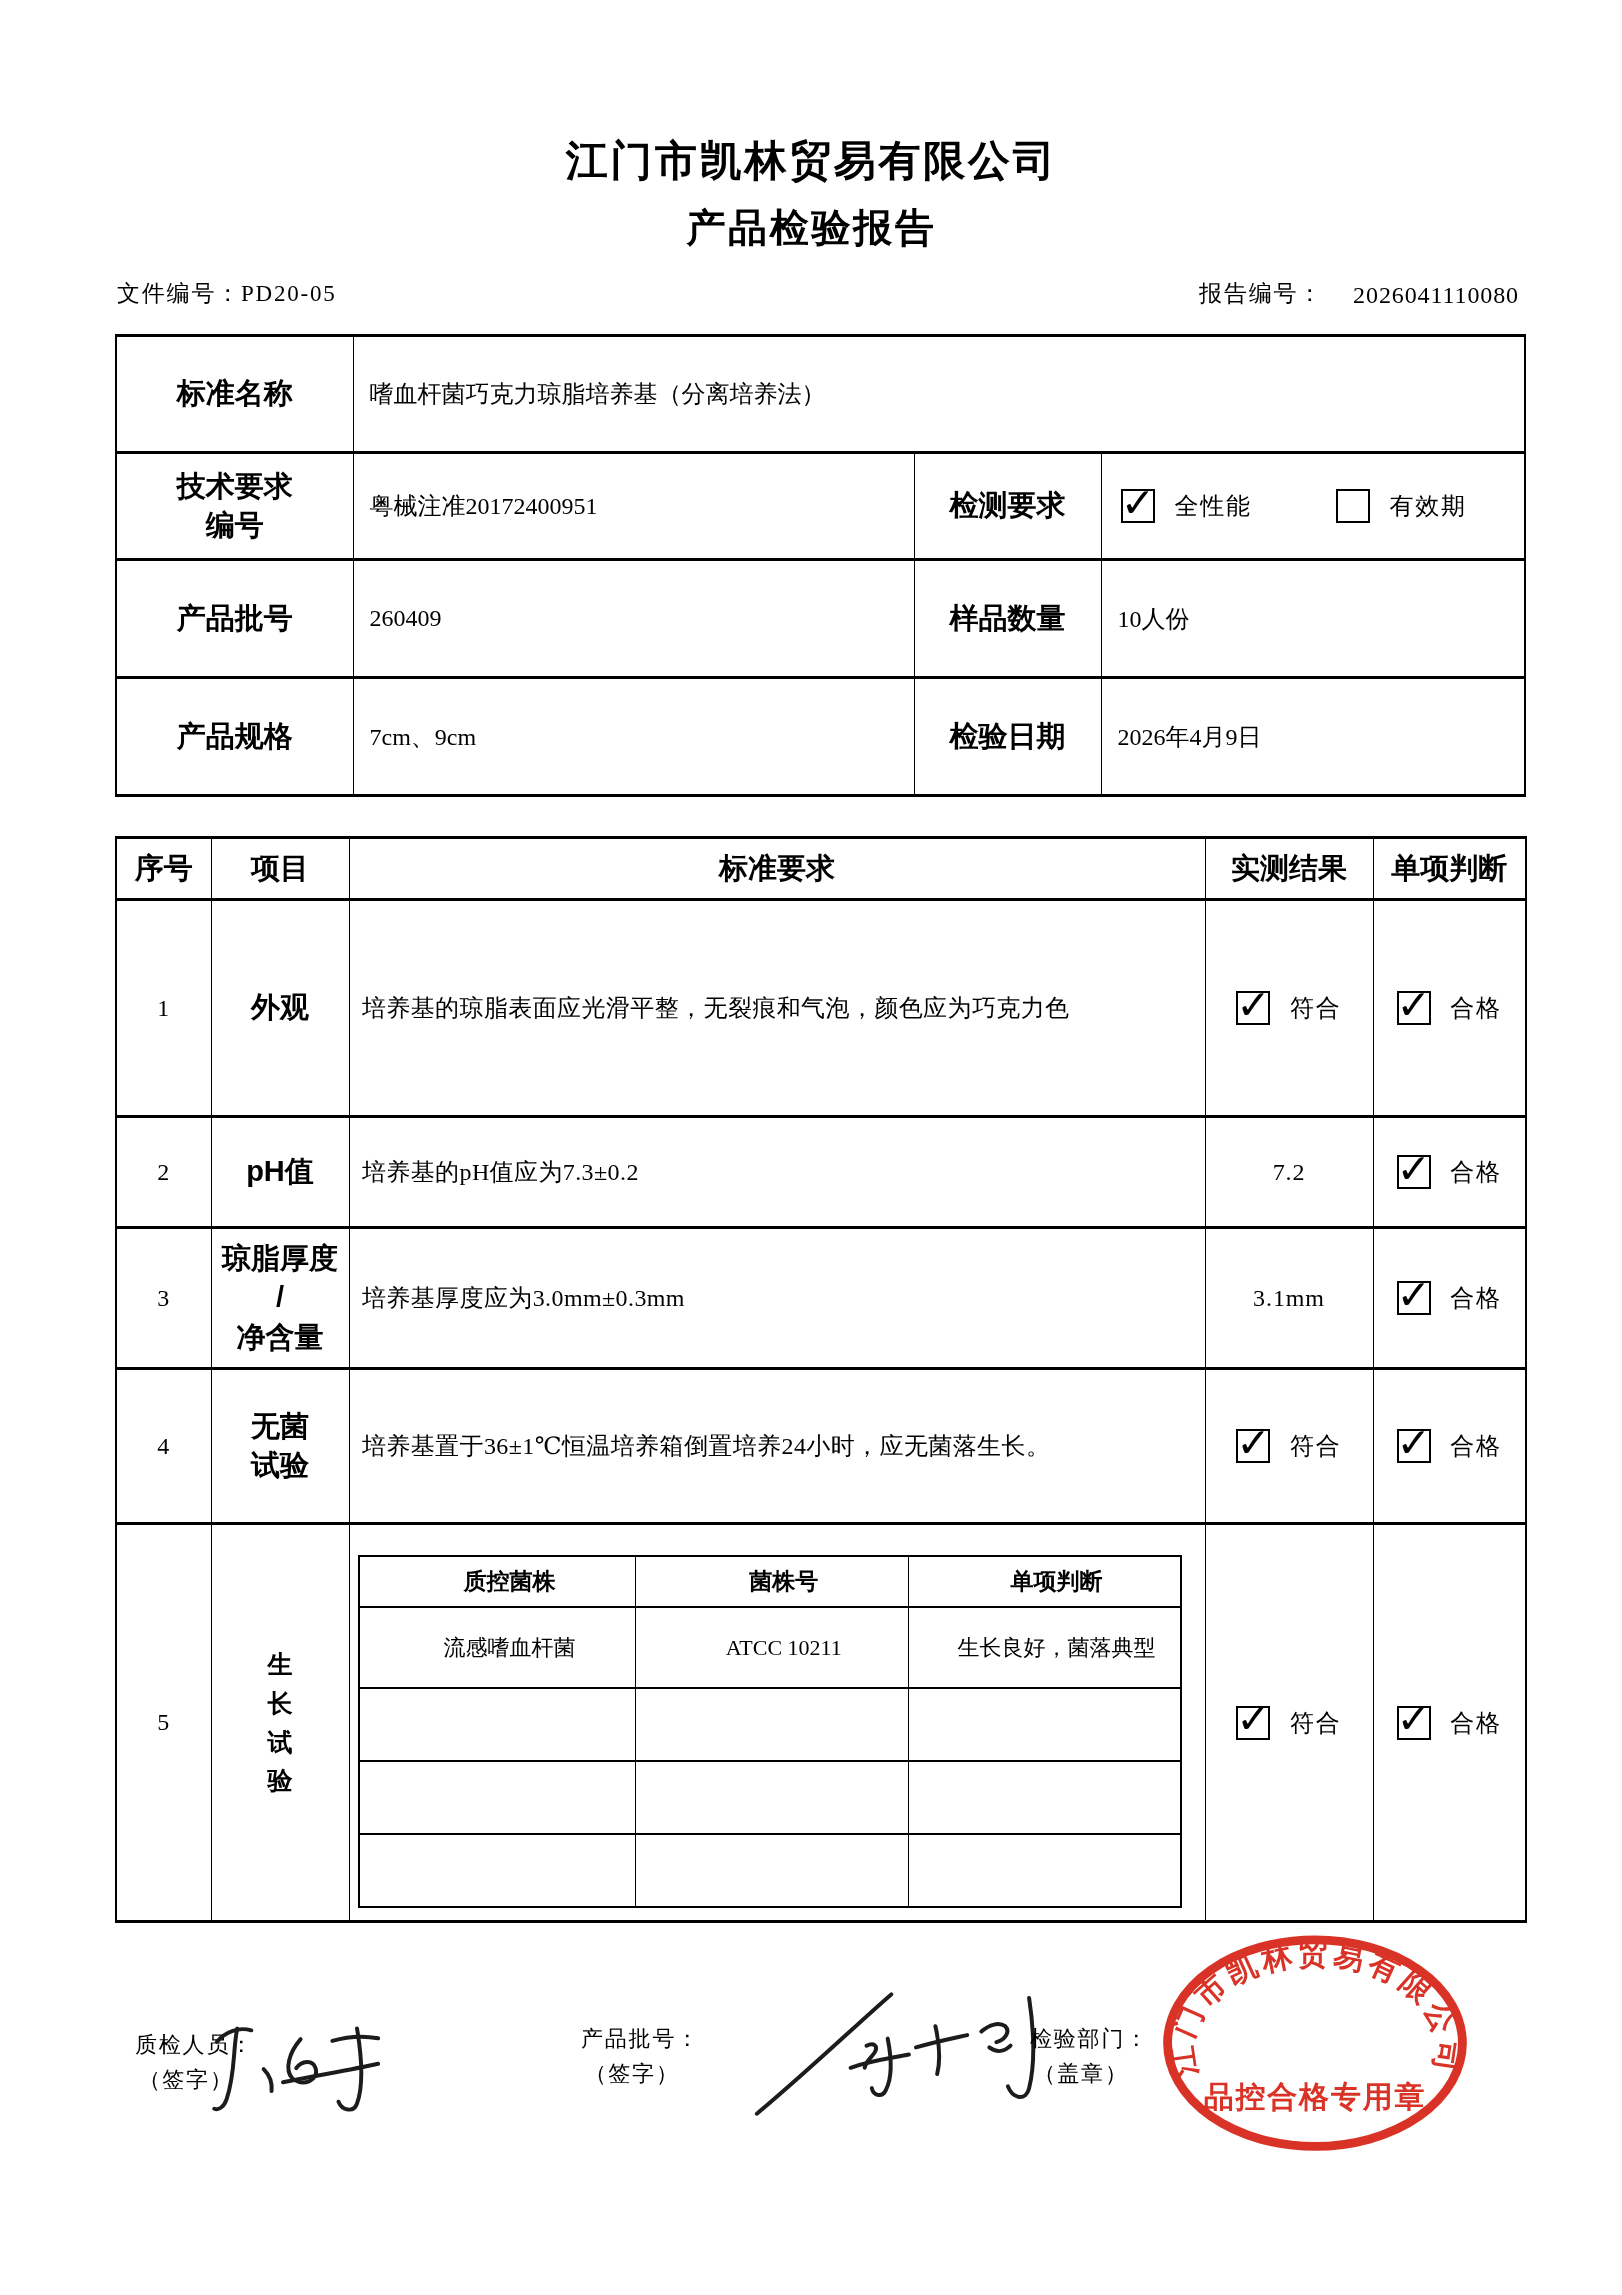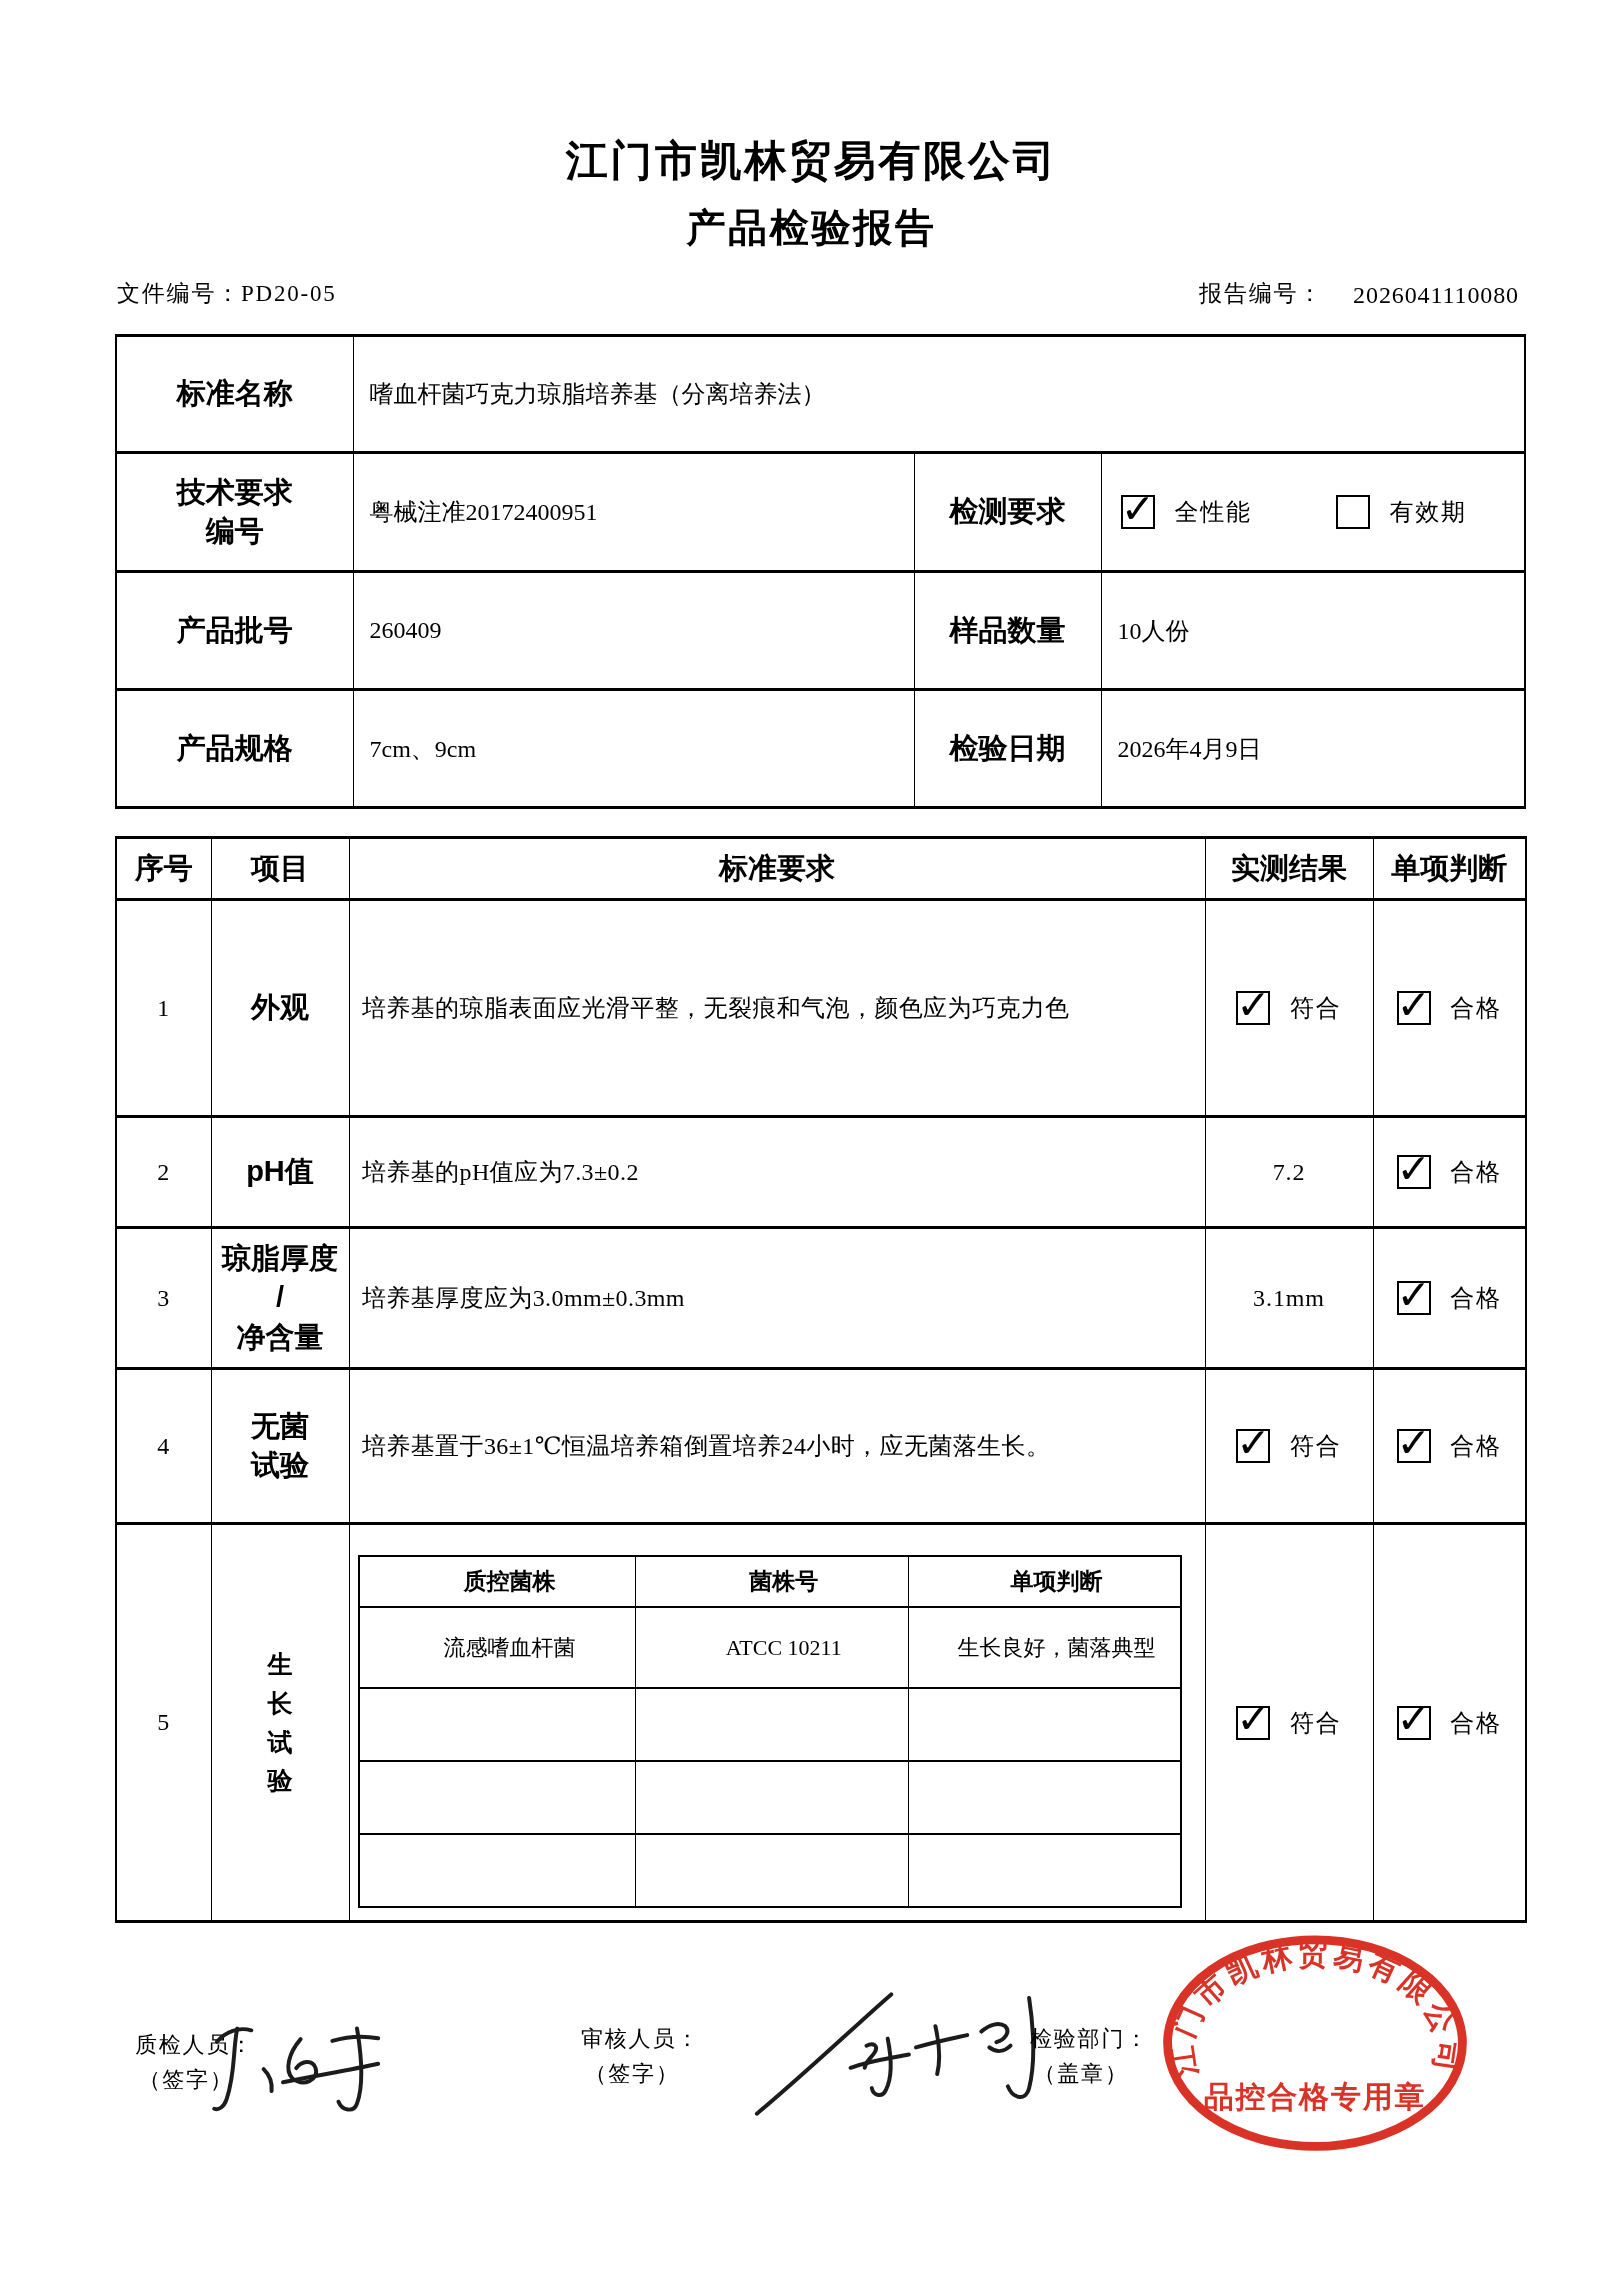--- a/index.html
+++ b/index.html
@@ -77,21 +77,21 @@
         <col style="width:237px">
         <col style="width:561px">
         <col style="width:187px">
         <col style="width:424px">
       </colgroup>
     <tbody>
         <tr style="height:117px;">
       <td class="lbl">标准名称</td>
       <td class="val" colspan="3">嗜血杆菌巧克力琼脂培养基（分离培养法）</td>
     </tr>
-    <tr style="height:119px;">
+    <tr style="height:107px;">
       <td class="lbl multi-line">
         <span>技术要求</span>
         <span>编号</span>
       </td>
       <td class="val">粤械注准20172400951</td>
       <td class="lbl">检测要求</td>
       <td class="val">
         <span style="display:inline-flex; align-items:center; gap:84px; padding-left:3.5px;">
           <span class="cb-group">
             <span class="cb">
@@ -297,21 +297,21 @@
     <path d="M13,27 C23,15 38,10 52,14"></path>
     <path d="M66,58 C72,64 76,73 75,83"></path>
     <path d="M108,24 C95,39 89,59 99,69 C111,78 129,71 125,57 C122,47 109,48 103,57"></path>
     <path d="M88,73 C126,65 160,60 196,52"></path>
     <path d="M144,26 C161,21 180,20 196,23"></path>
     <path d="M172,12 C177,42 180,75 172,97 C168,108 155,105 151,95"></path>
   </g>
 </svg>
 
 <div class="sig-label" style="left:581px; top:2021px;">
-  <span>审核人员：</span>
+  <span>产品批号：</span>
   <span class="sub">（签字）</span>
 </div>
 
 <svg class="sig-svg" style="left:725px; top:1990px;" width="336" height="137" viewBox="0 0 380 155">
   <g fill="none" stroke="#1c1c1c" stroke-width="4.5" stroke-linecap="round" stroke-linejoin="round">
     <path d="M188,5 C152,36 98,88 36,140"></path>
     <path d="M142,88 C164,80 188,77 208,73"></path>
     <path d="M160,63 C168,59 174,63 169,71 C165,77 159,81 158,88"></path>
     <path d="M184,55 C188,75 190,97 182,113 C178,122 168,120 166,111"></path>
     <path d="M216,65 C236,59 256,55 274,51"></path>

